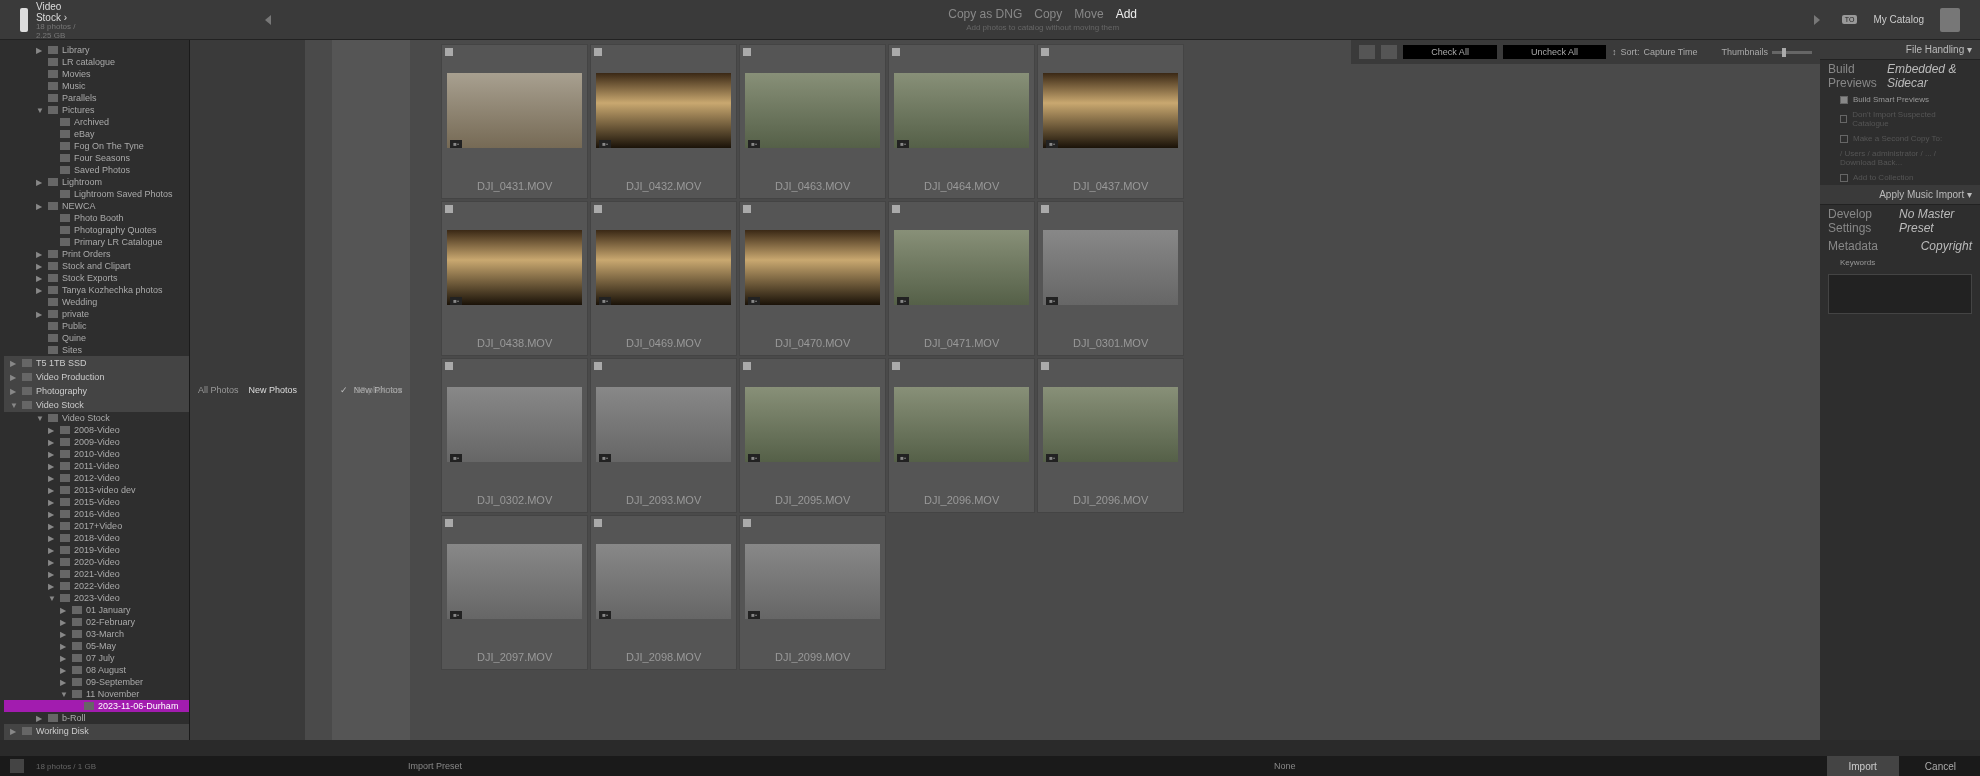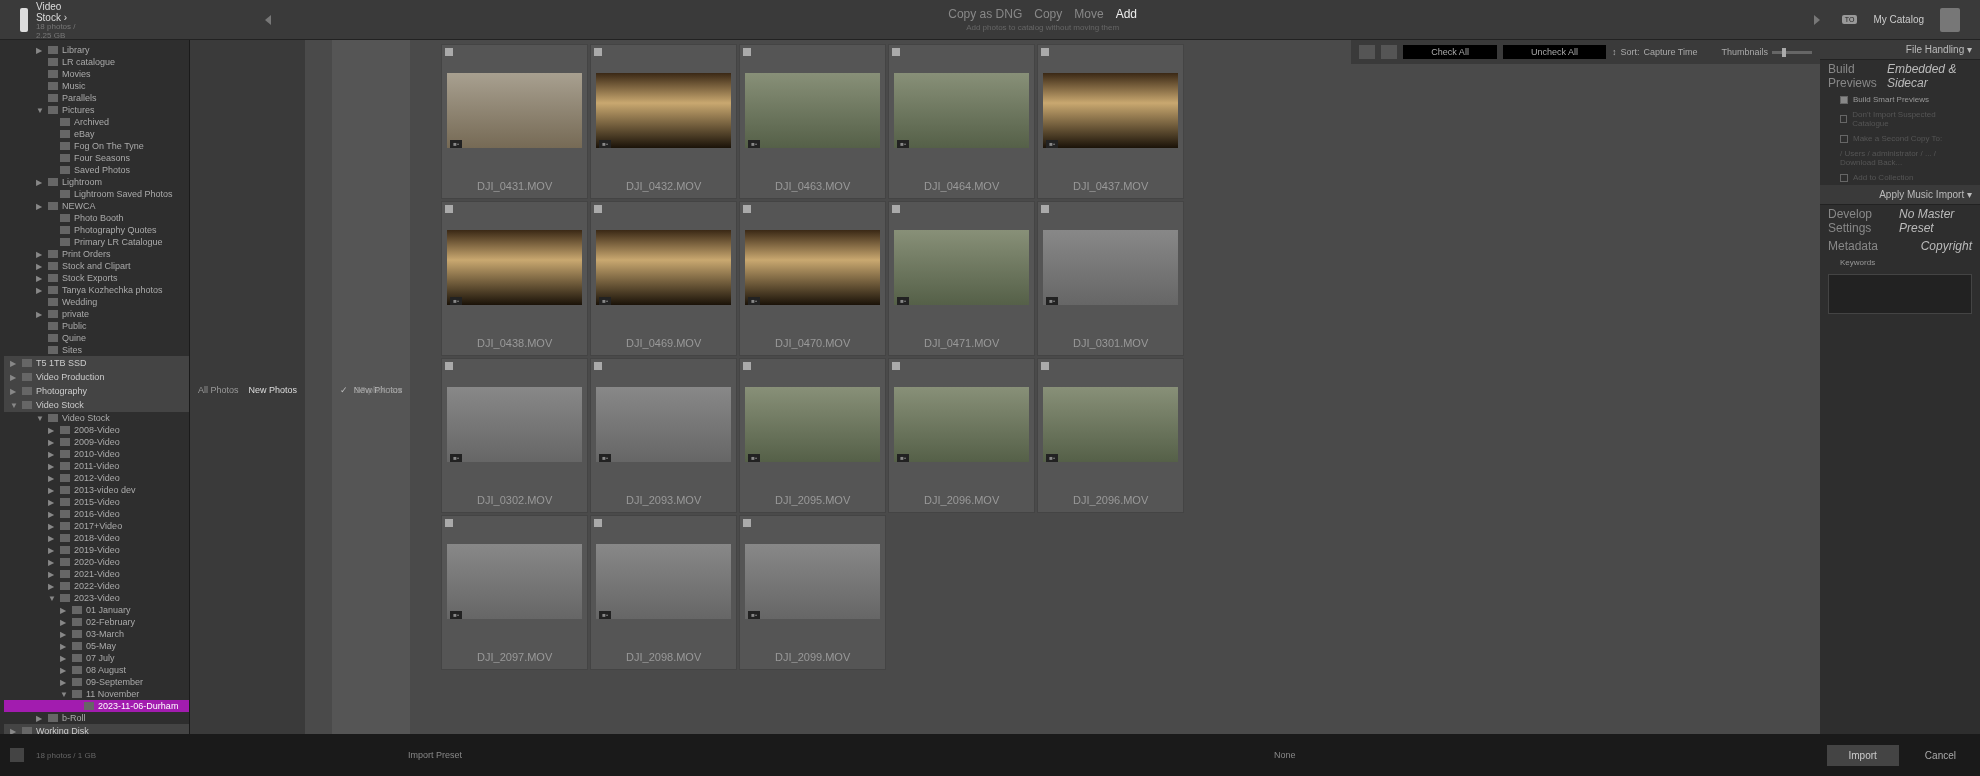--- a/index.html
+++ b/index.html
@@ -57,21 +57,21 @@
 .rp-row { display:flex; align-items:center; gap:5px; padding:3px 20px; font-size:8px; color:#999; }
 .rp-row.dim { color:#555; }
 .rp-row .cb { width:8px; height:8px; border:1px solid #666; }
 .rp-row .cb.on { background:#888; }
 .rp-sel { display:flex; justify-content:space-between; padding:2px 8px; font-size:12px; align-items:center; }
 .rp-sel .lab { color:#888; }
 .rp-sel .val { color:#bbb; font-style:italic; }
 .rp-kw { padding:4px 8px; }
 .rp-kw textarea { width:100%; height:40px; background:#222; border:1px solid #444; resize:none; }
 
-.statusbar { position:absolute; bottom:0; left:0; right:0; height:42px; background:#1a1a1a; display:flex; align-items:center; padding:0 10px; gap:12px; }
+.statusbar { position:absolute; bottom:0; left:0; right:0; height:20px; background:#1a1a1a; display:flex; align-items:center; padding:0 10px; gap:12px; }
 .statusbar .btn-prim { margin-left:auto; background:#444; padding:5px 22px; color:#ccc; cursor:pointer; font-size:10px; }
 .statusbar .btn-sec { padding:5px 14px; color:#aaa; cursor:pointer; font-size:10px; }
 </style>
 </head>
 <body>
 
 <div class="topbar">
   <div class="left">
     <div class="source-icon"></div>
     <div class="src-info">

